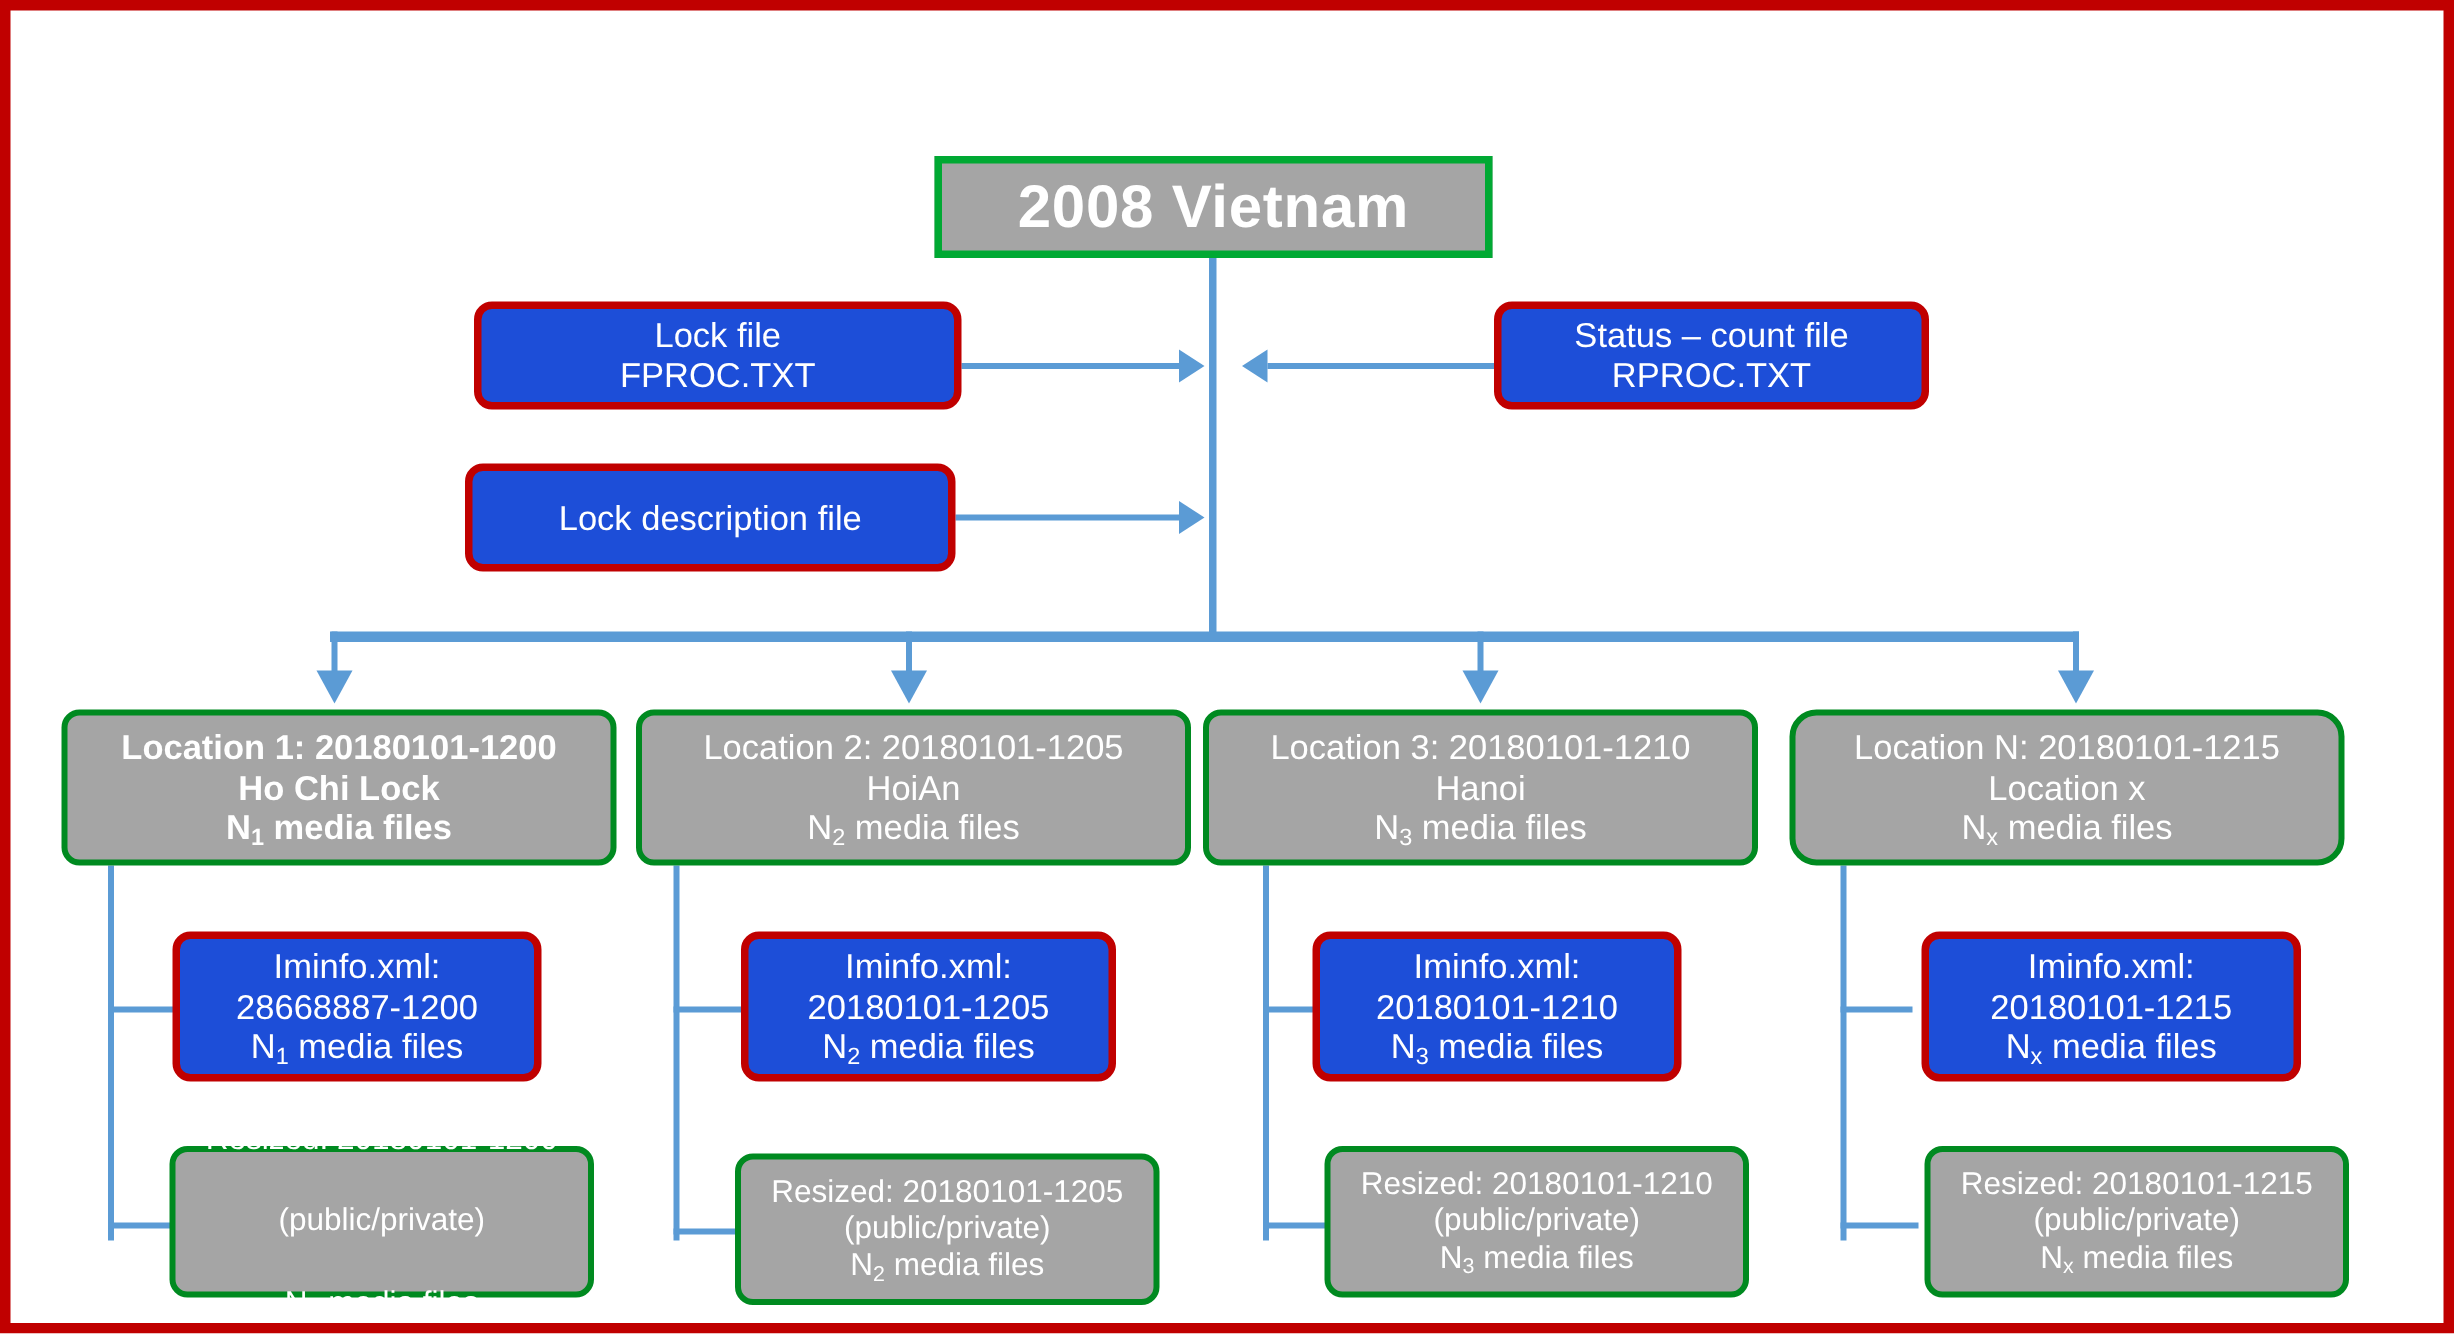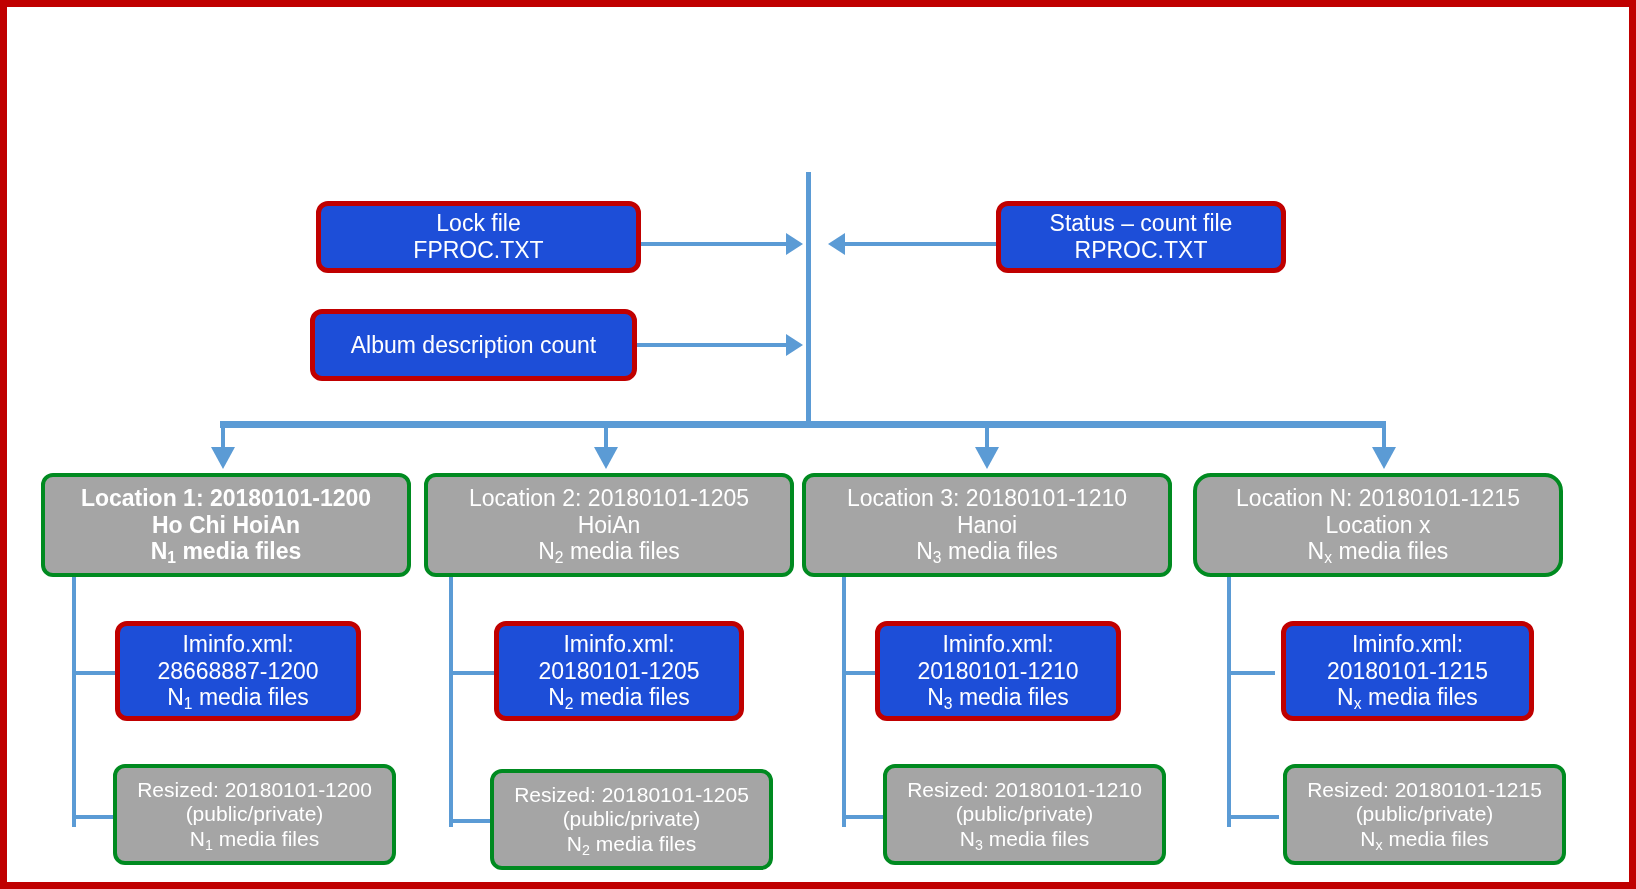--- a/index.html
+++ b/index.html
@@ -110,73 +110,76 @@
     border-right: 12px solid transparent;
     border-top: 22px solid #5b9bd5;
   }
 </style>
 </head>
 <body>
 
 <div id="canvas">
 
 
+  <div class="node root" style="left:616px; top:97px; width:372px; height:68px;">
+    <span class="ln">2008 Vietnam</span>
+  </div>
 
   <div class="conn busv" style="left:799px; top:165px; width:5px; height:255px;"></div>
 
   <div class="node filebox" style="left:309px; top:194px; width:325px; height:72px;">
     <span class="ln">Lock file</span>
     <span class="ln">FPROC.TXT</span>
   </div>
   <div class="conn h" style="left:634px; top:235px; width:148px;"></div>
   <div class="arrow right" style="left:779px; top:226px;"></div>
 
   <div class="node filebox" style="left:989px; top:194px; width:290px; height:72px;">
     <span class="ln">Status – count file</span>
     <span class="ln">RPROC.TXT</span>
   </div>
   <div class="conn h" style="left:838px; top:235px; width:151px;"></div>
   <div class="arrow left" style="left:821px; top:226px;"></div>
 
   <div class="node filebox" style="left:303px; top:302px; width:327px; height:72px;">
-    <span class="ln">Album description count</span>
+    <span class="ln">Lock description file</span>
   </div>
   <div class="conn h" style="left:630px; top:336px; width:152px;"></div>
   <div class="arrow right" style="left:779px; top:327px;"></div>
 
   <div class="conn bus" style="left:213px; top:414px; width:1166px;"></div>
 
   <div class="conn v" style="left:214px; top:414px; height:30px;"></div>
   <div class="arrow down" style="left:204px; top:440px;"></div>
 
   <div class="conn v" style="left:597px; top:414px; height:30px;"></div>
   <div class="arrow down" style="left:587px; top:440px;"></div>
 
   <div class="conn v" style="left:978px; top:414px; height:30px;"></div>
   <div class="arrow down" style="left:968px; top:440px;"></div>
 
   <div class="conn v" style="left:1375px; top:414px; height:30px;"></div>
   <div class="arrow down" style="left:1365px; top:440px;"></div>
 
   <div class="node greybox" style="left:34px; top:466px; width:370px; height:104px;font-weight:bold;">
     <span class="ln">Location 1: 20180101-1200</span>
-    <span class="ln">Ho Chi HoiAn</span>
+    <span class="ln">Ho Chi Lock</span>
     <span class="ln"><span>N</span><sub>1</sub><span> media files</span></span>
   </div>
   <div class="conn v thin" style="left:65px; top:570px; height:250px;"></div>
   <div class="conn h thin" style="left:65px; top:664px; width:46px;"></div>
   <div class="conn h thin" style="left:65px; top:808px; width:42px;"></div>
 
   <div class="node filebox" style="left:108px; top:614px; width:246px; height:100px;">
     <span class="ln">Iminfo.xml:</span>
     <span class="ln">28668887-1200</span>
     <span class="ln"><span>N</span><sub>1</sub><span> media files</span></span>
   </div>
 
-  <div class="node greybox small" style="left:106px; top:757px; width:283px; height:101px;">
+  <div class="node greybox small" style="left:106px; top:757px; width:283px; height:101px;gap:30px;">
     <span class="ln">Resized: 20180101-1200</span>
     <span class="ln">(public/private)</span>
     <span class="ln"><span>N</span><sub>1</sub><span> media files</span></span>
   </div>
 
   <div class="node greybox" style="left:417px; top:466px; width:370px; height:104px;">
     <span class="ln">Location 2: 20180101-1205</span>
     <span class="ln">HoiAn</span>
     <span class="ln"><span>N</span><sub>2</sub><span> media files</span></span>
   </div>

